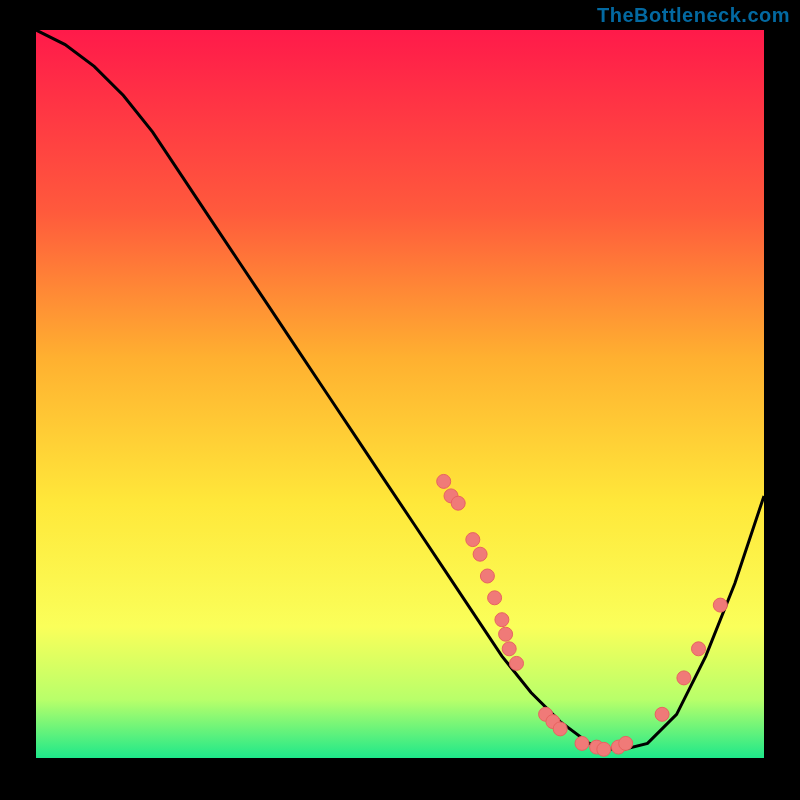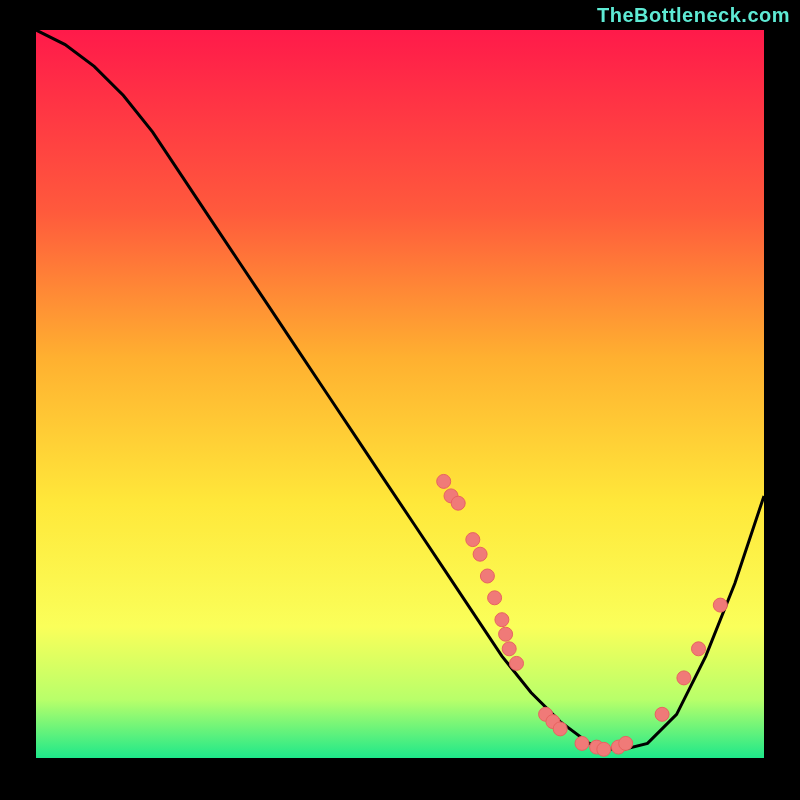--- a/index.html
+++ b/index.html
@@ -14,21 +14,21 @@
   .frame {
     position: relative;
     width: 800px;
     height: 800px;
     background: #000;
   }
   .watermark {
     position: absolute;
     top: 4px;
     right: 10px;
-    color: #5eead4;
+    color: #0369a1;
     font-size: 20px;
     font-weight: bold;
     letter-spacing: 0.5px;
   }
   .plot {
     position: absolute;
     left: 36px;
     top: 30px;
     width: 728px;
     height: 728px;

